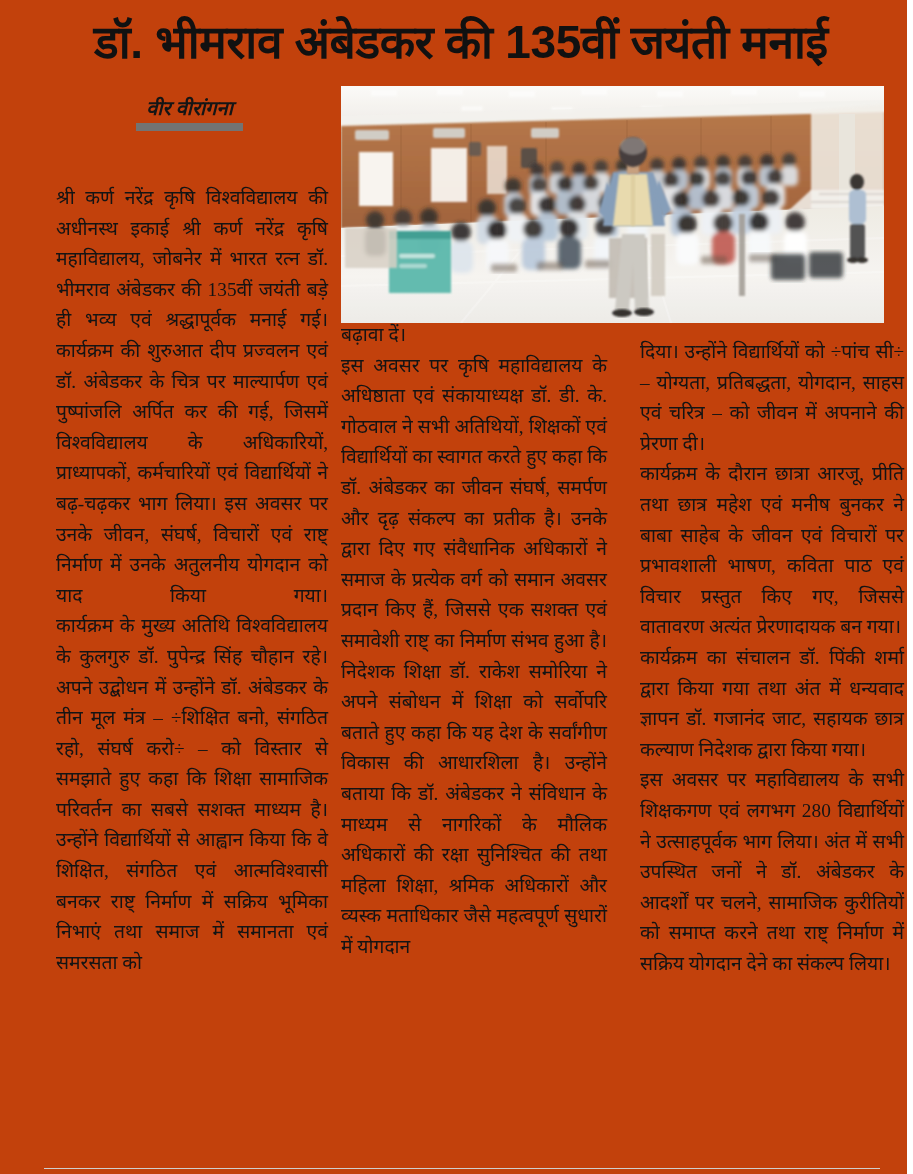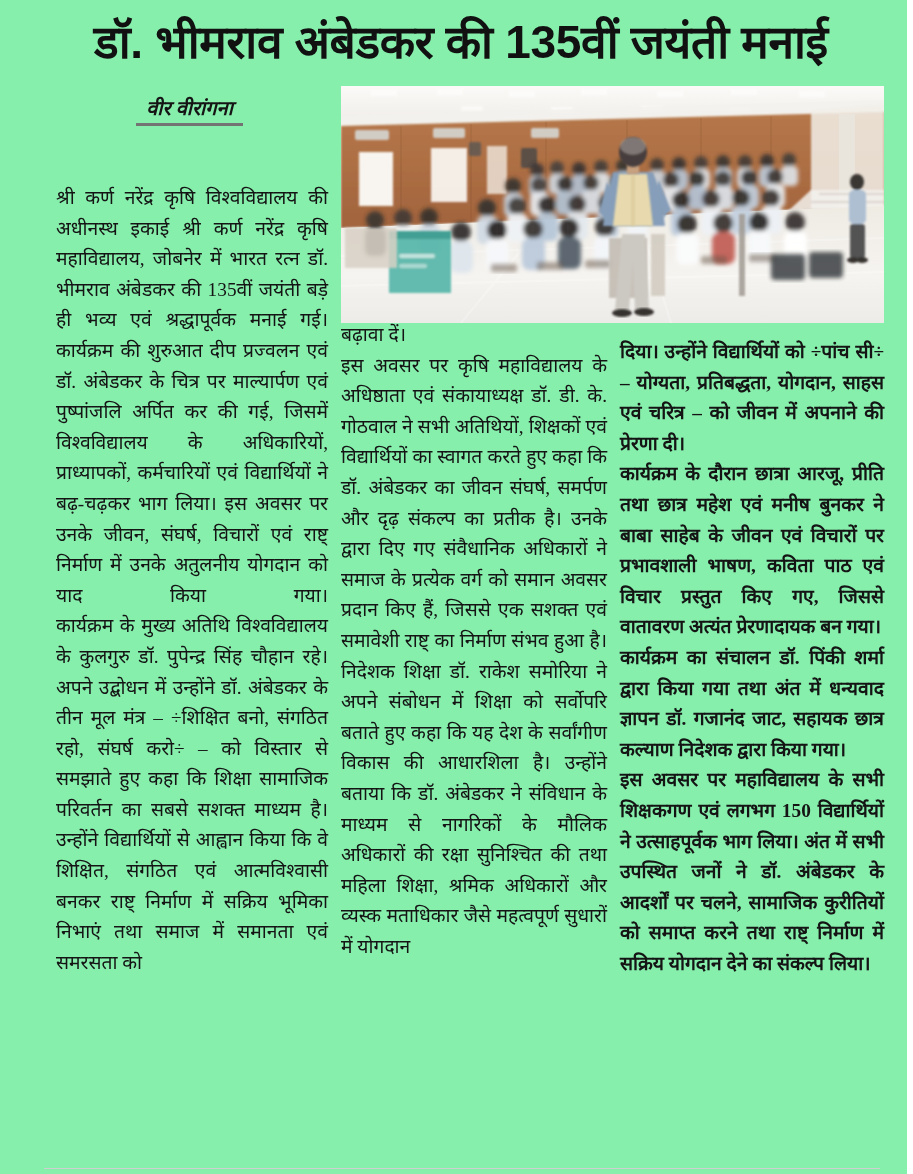--- a/index.html
+++ b/index.html
@@ -15,21 +15,21 @@
     font-family: "Liberation Serif", "DejaVu Serif", serif;
     color: #1a1a1a;
     position: relative;
   }
 
   .page {
     position: absolute;
     left: 0; top: 0;
     width: 913px;
     height: 1174px;
-    background: #86efac;
+    background: #c2410c;
     box-sizing: border-box;
   }
 
   
   .headline {
     position: absolute;
     left: 46px;
     top: 12px;
     width: 830px;
     height: 62px;
@@ -53,21 +53,21 @@
     text-align: center;
   }
   .byline {
     display: inline-block;
     font-family: "Liberation Serif", "DejaVu Serif", serif;
     font-weight: 700;
     font-style: italic;
     font-size: 20px;
     line-height: 24px;
     color: #151515;
-    border-bottom: 3px solid #737373;
+    border-bottom: 8px solid #737373;
     padding: 0 10px 3px 10px;
   }
 
   
   .photo {
     position: absolute;
     left: 341px;
     top: 86px;
     width: 543px;
     height: 237px;
@@ -104,25 +104,24 @@
     height: 1032px;
     margin-top: 47px;
   }
   #col2 {
     left: 341px;
     top: 320px;
     width: 266px;
     height: 832px;
   }
   #col3 {
-    left: 620px;
+    left: 640px;
     top: 337px;
     width: 264px;
     height: 832px;
-    font-weight: bold;
   }
 
   
   .bottom-rule {
     position: absolute;
     left: 44px;
     top: 1168px;
     width: 836px;
     height: 1px;
     background: #cfcfcf;
@@ -406,18 +405,18 @@
   <div class="col" id="col2">
     <p>बढ़ावा दें।</p>
     <p class="last-justify">इस अवसर पर कृषि महाविद्यालय के अधिष्ठाता एवं संकायाध्यक्ष डॉ. डी. के. गोठवाल ने सभी अतिथियों, शिक्षकों एवं विद्यार्थियों का स्वागत करते हुए कहा कि डॉ. अंबेडकर का जीवन संघर्ष, समर्पण और दृढ़ संकल्प का प्रतीक है। उनके द्वारा दिए गए संवैधानिक अधिकारों ने समाज के प्रत्येक वर्ग को समान अवसर प्रदान किए हैं, जिससे एक सशक्त एवं समावेशी राष्ट् का निर्माण संभव हुआ है।</p>
     <p>निदेशक शिक्षा डॉ. राकेश समोरिया ने अपने संबोधन में शिक्षा को सर्वोपरि बताते हुए कहा कि यह देश के सर्वांगीण विकास की आधारशिला है। उन्होंने बताया कि डॉ. अंबेडकर ने संविधान के माध्यम से नागरिकों के मौलिक अधिकारों की रक्षा सुनिश्चित की तथा महिला शिक्षा, श्रमिक अधिकारों और व्यस्क मताधिकार जैसे महत्वपूर्ण सुधारों में योगदान</p>
   </div>
 
   <div class="col" id="col3">
     <p>दिया। उन्होंने विद्यार्थियों को ÷पांच सी÷ – योग्यता, प्रतिबद्धता, योगदान, साहस एवं चरित्र – को जीवन में अपनाने की प्रेरणा दी।</p>
     <p>कार्यक्रम के दौरान छात्रा आरजू, प्रीति तथा छात्र महेश एवं मनीष बुनकर ने  बाबा साहेब के जीवन एवं विचारों पर प्रभावशाली भाषण, कविता पाठ एवं विचार प्रस्तुत किए गए, जिससे वातावरण अत्यंत प्रेरणादायक बन गया।</p>
     <p>कार्यक्रम का संचालन डॉ. पिंकी शर्मा द्वारा किया गया तथा अंत में धन्यवाद ज्ञापन डॉ. गजानंद जाट, सहायक छात्र कल्याण निदेशक द्वारा किया गया।</p>
-    <p>इस अवसर पर महाविद्यालय के सभी शिक्षकगण एवं लगभग 150 विद्यार्थियों ने उत्साहपूर्वक भाग लिया। अंत में सभी उपस्थित जनों ने डॉ. अंबेडकर के आदर्शों पर चलने, सामाजिक कुरीतियों को समाप्त करने तथा राष्ट् निर्माण में सक्रिय योगदान देने का संकल्प लिया।</p>
+    <p>इस अवसर पर महाविद्यालय के सभी शिक्षकगण एवं लगभग 280 विद्यार्थियों ने उत्साहपूर्वक भाग लिया। अंत में सभी उपस्थित जनों ने डॉ. अंबेडकर के आदर्शों पर चलने, सामाजिक कुरीतियों को समाप्त करने तथा राष्ट् निर्माण में सक्रिय योगदान देने का संकल्प लिया।</p>
   </div>
 
   <div class="bottom-rule"></div>
   <div class="right-edge-strip"></div>
 </div>
 
 </body></html>

